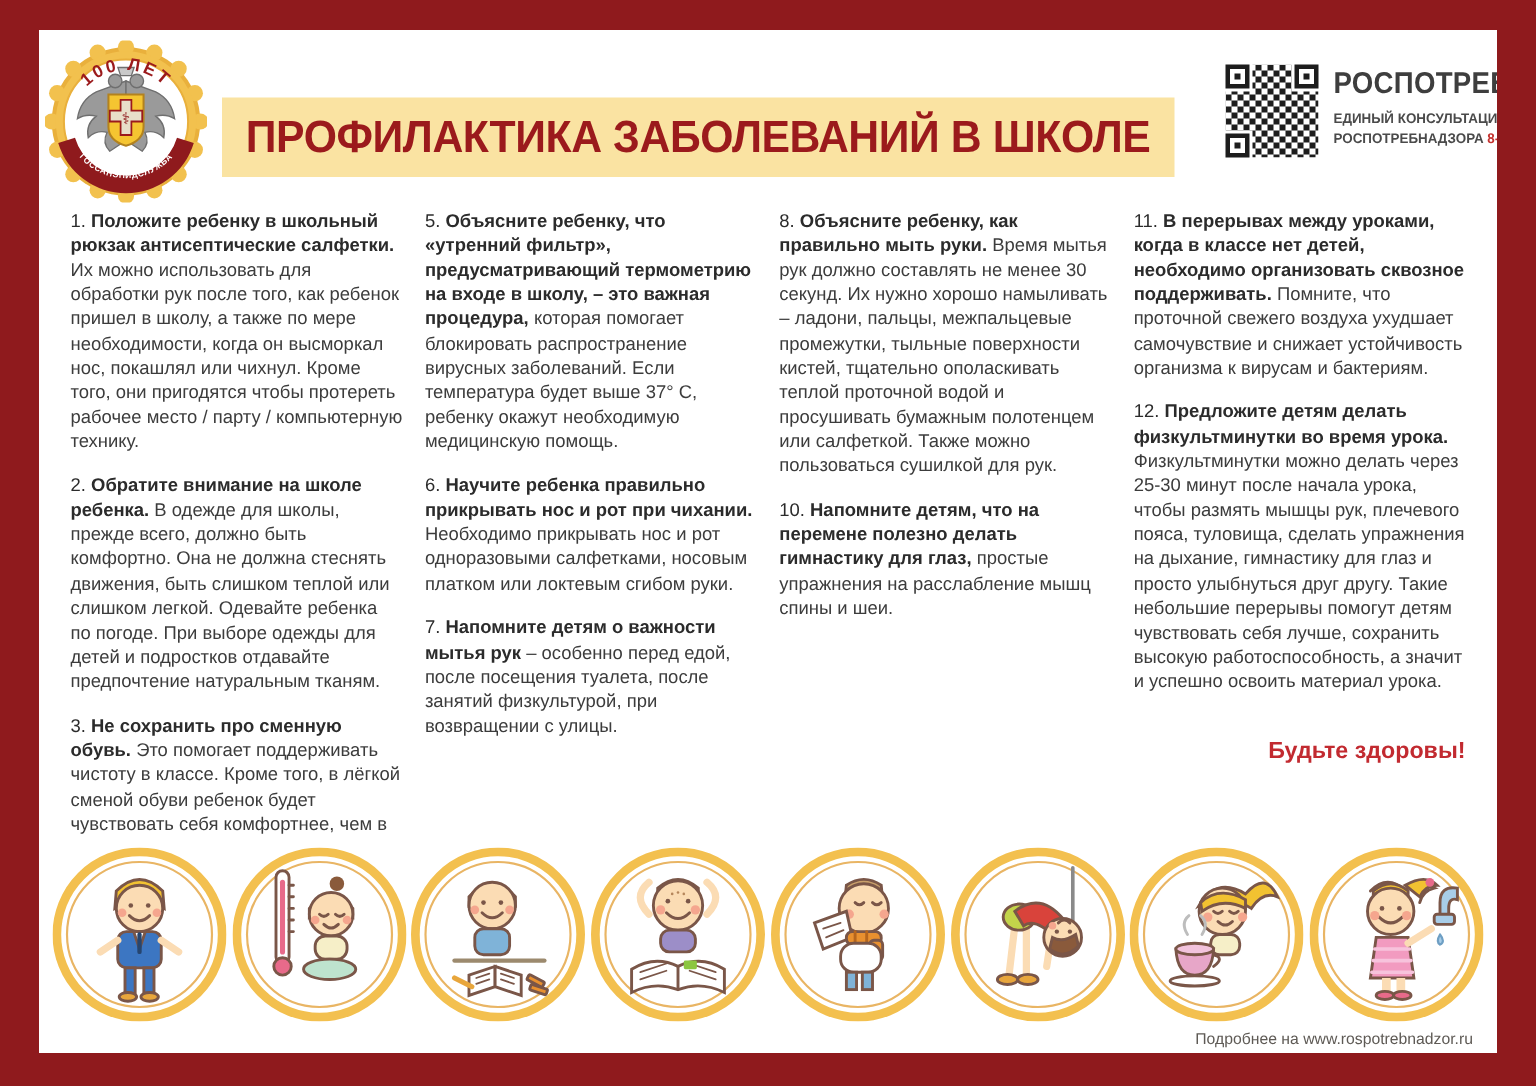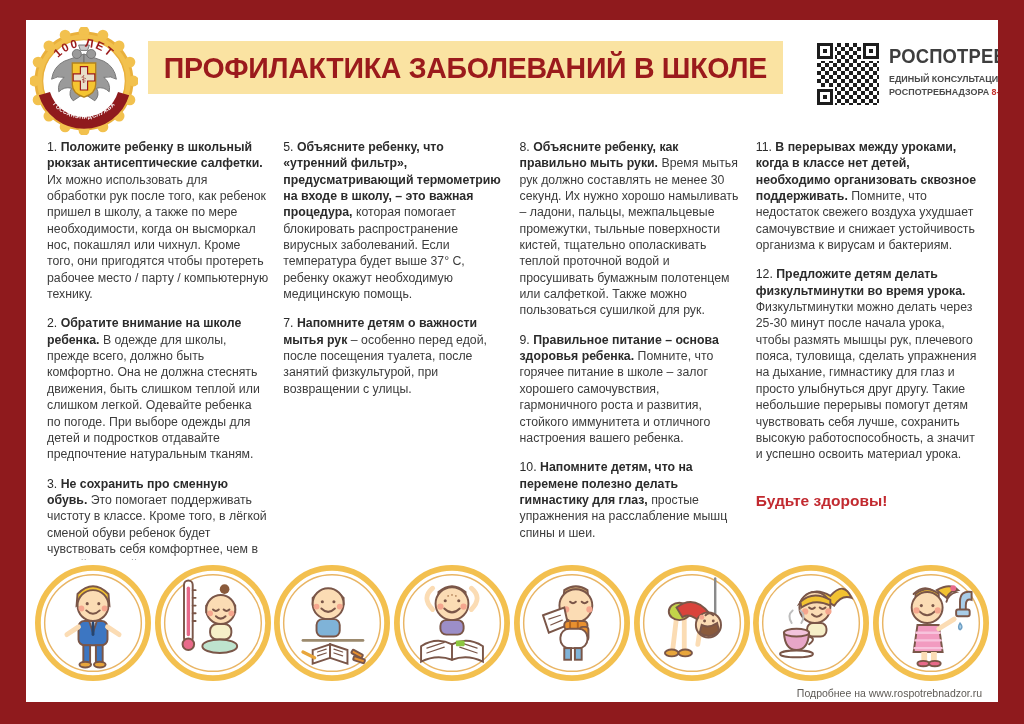--- a/index.html
+++ b/index.html
@@ -3,21 +3,21 @@
 <meta charset="utf-8">
 <style>
   * { margin:0; padding:0; box-sizing:border-box; }
   body { width:1024px; height:724px; font-family:"Liberation Sans","DejaVu Sans",sans-serif; }
   .page { width:1024px; height:724px; background:#8F1A1D; padding:20px 26px 22px 26px; }
   .sheet { background:#ffffff; width:100%; height:100%; position:relative; display:flex; flex-direction:column; overflow:hidden; }
 
   
   .header { display:flex; align-items:flex-start; padding:6px 16px 0 4px; height:106px; flex:0 0 auto; }
   .logo { width:108px; height:108px; margin-top:1px; flex:0 0 auto; }
-  .title-bar { flex:1 1 auto; margin:15px 34px 0 10px; background:#FAE3A2; height:53px;
+  .title-bar { flex:1 1 auto; margin:39px 34px 0 10px; background:#FAE3A2; height:53px;
                display:flex; align-items:center; justify-content:center; }
   .title { font-size:30px; font-weight:bold; color:#9B1A1C; white-space:nowrap;
            transform:scaleX(.95); letter-spacing:-.3px; }
   .agency { margin-top:17px; display:flex; gap:10px; align-items:flex-start; flex:0 0 auto; }
   .qr { width:62px; height:62px; position:relative; flex:0 0 auto;
         background-image:repeating-conic-gradient(#1d1d1d 0% 25%, #ffffff 0% 50%);
         background-size:8px 8px; outline:2px solid #fff; }
   .fp { position:absolute; width:16px; height:16px; border:3px solid #1d1d1d; background:#fff; box-shadow:0 0 0 2px #fff; }
   .fp::after { content:""; position:absolute; left:3px; top:3px; width:4px; height:4px; background:#1d1d1d; }
   .fp.tl { left:0; top:0; } .fp.tr { right:0; top:0; } .fp.bl { left:0; bottom:0; }
@@ -32,21 +32,21 @@
   .intro { text-align:center; color:#A8282C; font-size:14.3px; line-height:1.45;
            max-width:905px; margin:6px auto 0; flex:0 0 auto; }
 
   
   .tips { display:grid; grid-template-columns:repeat(4,1fr); column-gap:15px;
           padding:13px 21px 0 21px; flex:1 1 auto; overflow:hidden;
           font-size:12.3px; line-height:1.33; color:#3C3C3C; }
   .tip { margin-bottom:13px; }
   .tip b { color:#2B2B2B; }
   .num { color:#2B2B2B; }
-  .closing { text-align:left; color:#C22A30; font-weight:bold; font-size:15.5px; margin-top:28px; }
+  .closing { text-align:right; color:#C22A30; font-weight:bold; font-size:15.5px; margin-top:28px; }
 
   
   .circles { display:flex; justify-content:space-between; align-items:center;
              padding:0 9px; height:126px; margin-bottom:16px; flex:0 0 auto; }
   .circle { width:116px; height:116px; flex:0 0 auto; }
 
   .footer-note { position:absolute; right:16px; bottom:3px; font-size:10.5px; color:#5E5A55;text-align:center; }
 
   svg { display:block; }
 </style>
@@ -133,29 +133,29 @@
 
 
     <div class="tips">
       <div class="col">
         <p class="tip"><span class="num">1.</span> <b>Положите ребенку в школьный рюкзак антисептические салфетки.</b> <span>Их можно использовать для обработки рук после того, как ребенок пришел в школу, а также по мере необходимости, когда он высморкал нос, покашлял или чихнул. Кроме того, они пригодятся чтобы протереть рабочее место / парту / компьютерную технику.</span></p>
         <p class="tip"><span class="num">2.</span> <b>Обратите внимание на школе ребенка.</b> <span>В одежде для школы, прежде всего, должно быть комфортно. Она не должна стеснять движения, быть слишком теплой или слишком легкой. Одевайте ребенка по погоде. При выборе одежды для детей и подростков отдавайте предпочтение натуральным тканям.</span></p>
         <p class="tip"><span class="num">3.</span> <b>Не сохранить про сменную обувь.</b> <span>Это помогает поддерживать чистоту в классе. Кроме того, в лёгкой сменой обуви ребенок будет чувствовать себя комфортнее, чем в теплой уличной.</span></p>
       </div>
       <div class="col">
         <p class="tip"><span class="num">5.</span> <b>Объясните ребенку, что «утренний фильтр», предусматривающий термометрию на входе в школу, – это важная процедура,</b> <span>которая помогает блокировать распространение вирусных заболеваний. Если температура будет выше 37° С, ребенку окажут необходимую медицинскую помощь.</span></p>
+        <p class="tip"><span class="num">6.</span> <b>Научите ребенка правильно прикрывать нос и рот при чихании.</b> <span>Необходимо прикрывать нос и рот одноразовыми салфетками, носовым платком или локтевым сгибом руки.</span></p>
         <p class="tip"><span class="num">7.</span> <b>Напомните детям о важности мытья рук</b> <span>– особенно перед едой, после посещения туалета, после занятий физкультурой, при возвращении с улицы.</span></p>
       </div>
       <div class="col">
         <p class="tip"><span class="num">8.</span> <b>Объясните ребенку, как правильно мыть руки.</b> <span>Время мытья рук должно составлять не менее 30 секунд. Их нужно хорошо намыливать – ладони, пальцы, межпальцевые промежутки, тыльные поверхности кистей, тщательно ополаскивать теплой проточной водой и просушивать бумажным полотенцем или салфеткой. Также можно пользоваться сушилкой для рук.</span></p>
-        <p class="tip"><span class="num">9.</span> <b>Правильное питание – основа здоровья ребенка.</b> <span>Помните, что горячее питание в школе – залог хорошего самочувствия, гармоничного роста и развития, стойкого иммунитета и отличного настроения вашего ребенка.</span></p>
         <p class="tip"><span class="num">10.</span> <b>Напомните детям, что на перемене полезно делать гимнастику для глаз,</b> <span>простые упражнения на расслабление мышц спины и шеи.</span></p>
       </div>
       <div class="col">
-        <p class="tip"><span class="num">11.</span> <b>В перерывах между уроками, когда в классе нет детей, необходимо организовать сквозное поддерживать.</b> <span>Помните, что недостаток свежего воздуха ухудшает самочувствие и снижает устойчивость организма к вирусам и бактериям.</span></p>
+        <p class="tip"><span class="num">11.</span> <b>В перерывах между уроками, когда в классе нет детей, необходимо организовать сквозное поддерживать.</b> <span>Помните, что проточной свежего воздуха ухудшает самочувствие и снижает устойчивость организма к вирусам и бактериям.</span></p>
         <p class="tip"><span class="num">12.</span> <b>Предложите детям делать физкультминутки во время урока.</b> <span>Физкультминутки можно делать через 25-30 минут после начала урока, чтобы размять мышцы рук, плечевого пояса, туловища, сделать упражнения на дыхание, гимнастику для глаз и просто улыбнуться друг другу. Такие небольшие перерывы помогут детям чувствовать себя лучше, сохранить высокую работоспособность, а значит и успешно освоить материал урока.</span></p>
         <div class="closing">Будьте здоровы!</div>
       </div>
     </div>
 
     <div class="circles">
 
       <svg class="circle" viewBox="0 0 120 120">
         <circle cx="60" cy="60" r="57" fill="none" stroke="#F3C04F" stroke-width="6"></circle>
         <circle cx="60" cy="60" r="50" fill="#fff" stroke="#E9B564" stroke-width="1.5"></circle>

